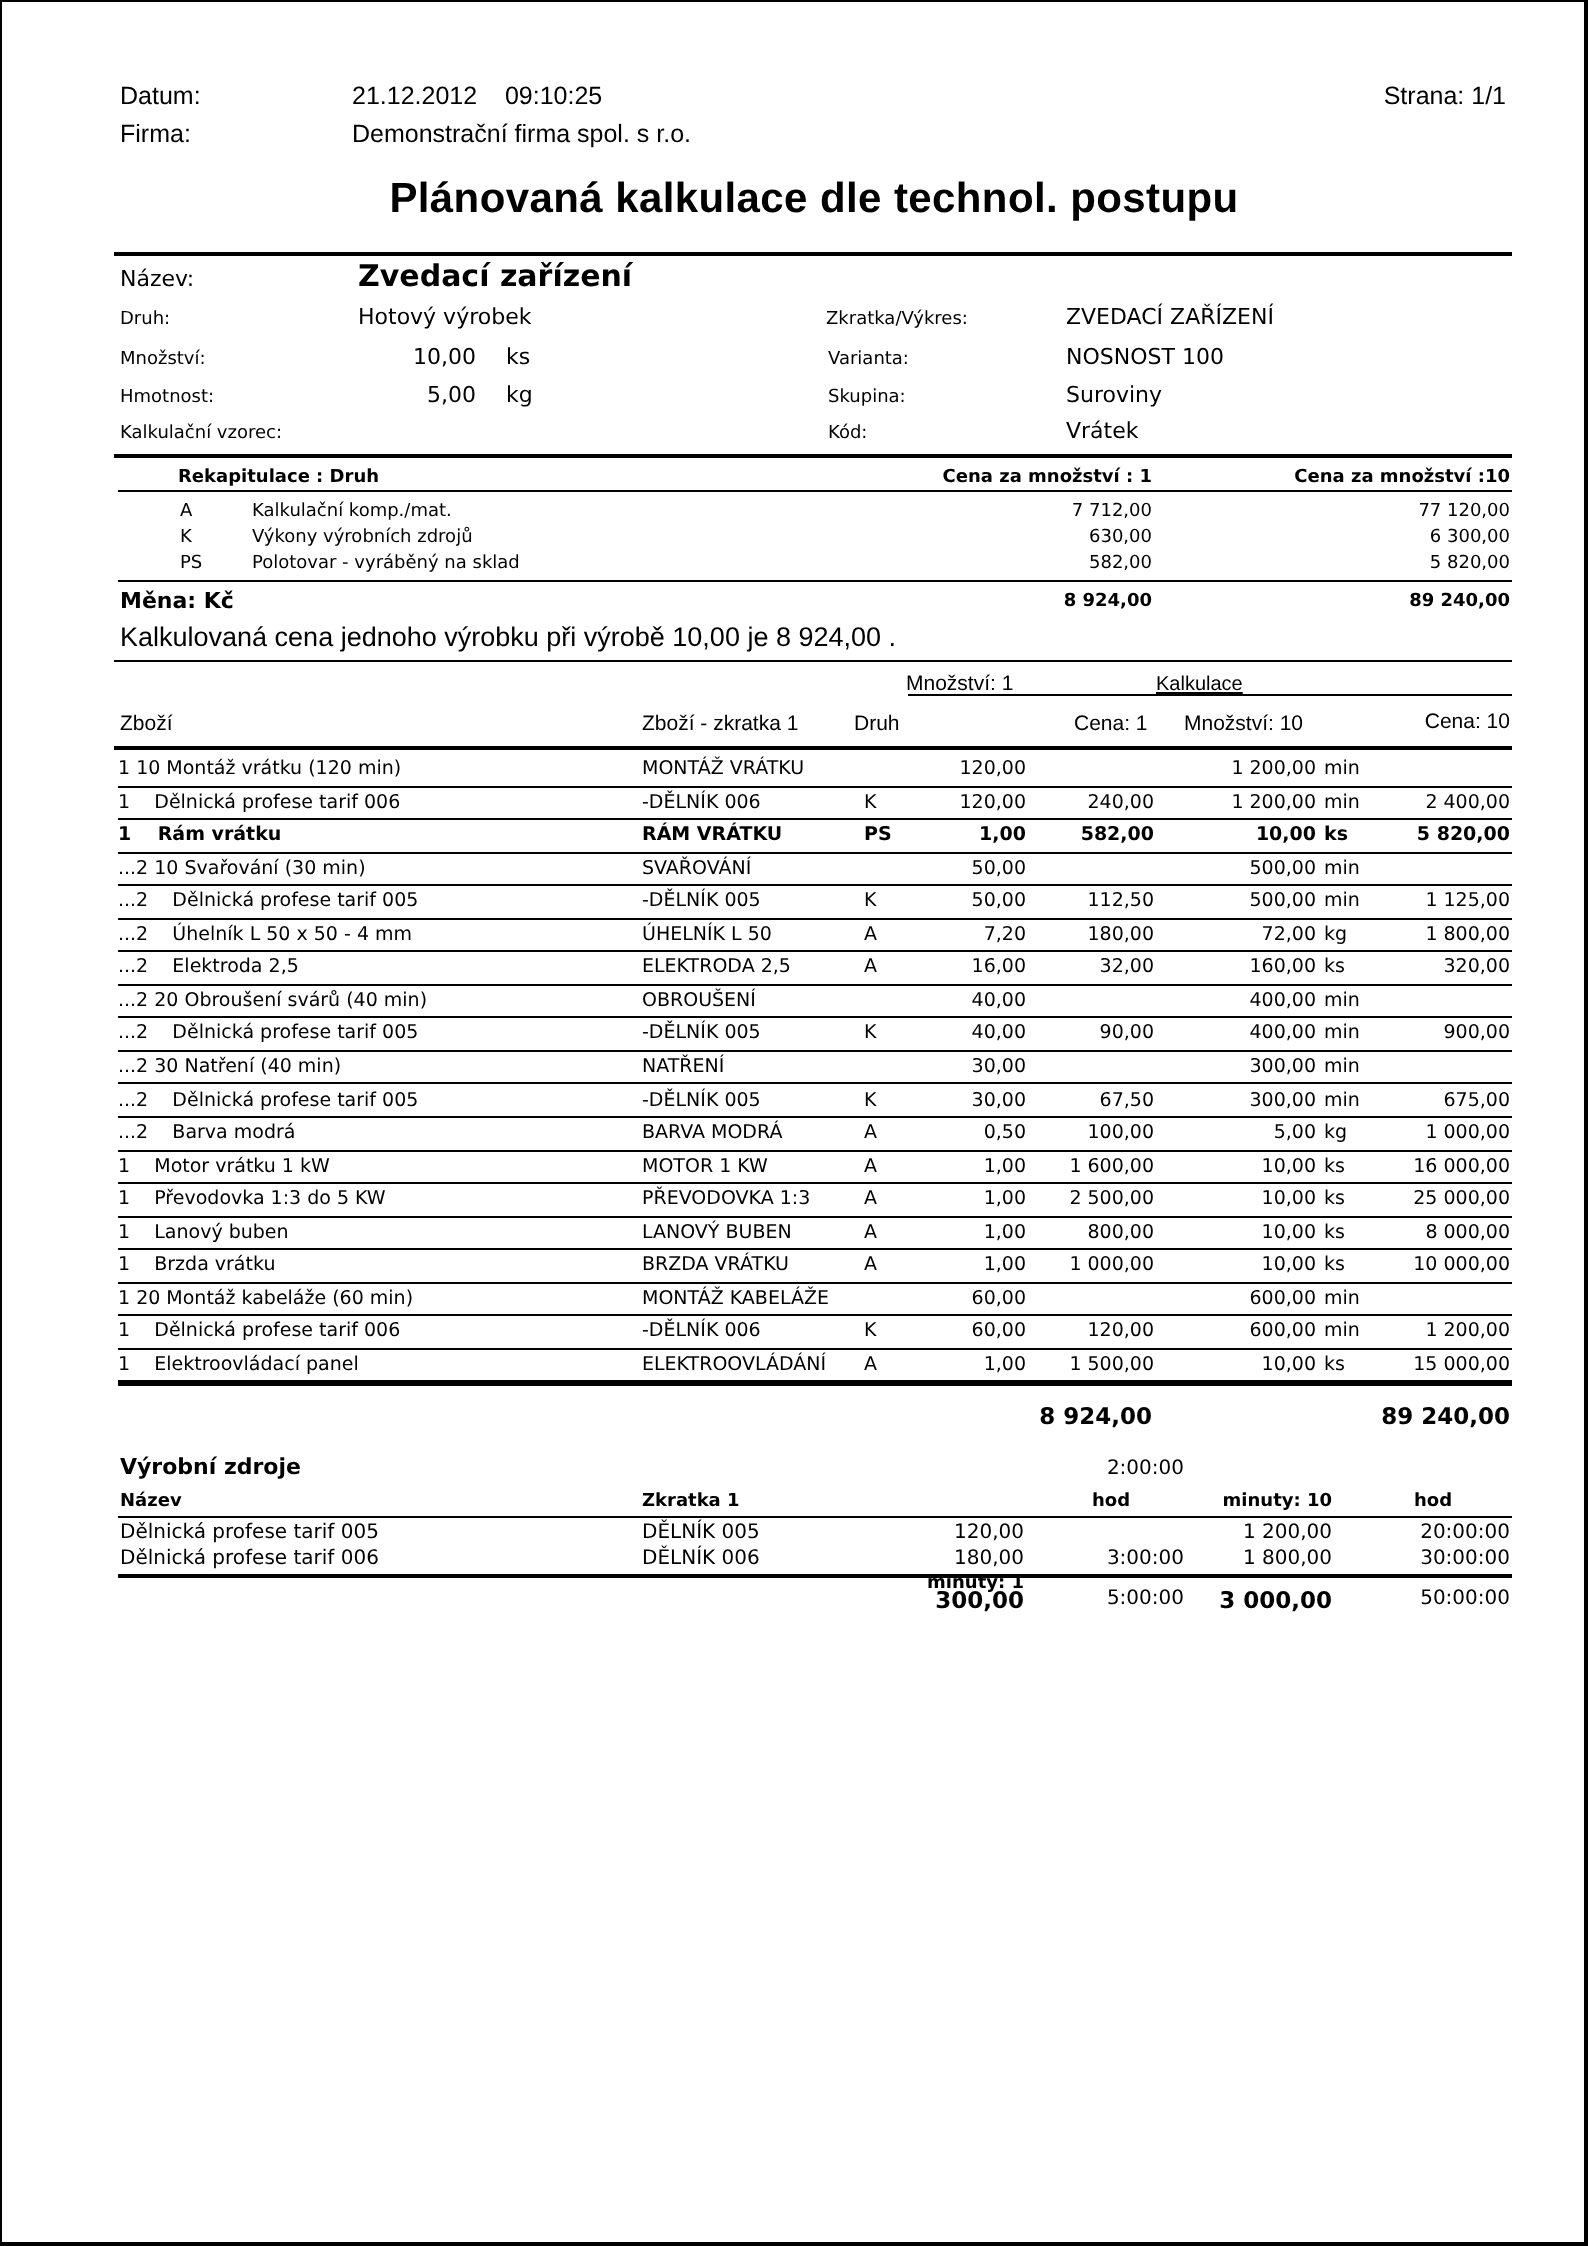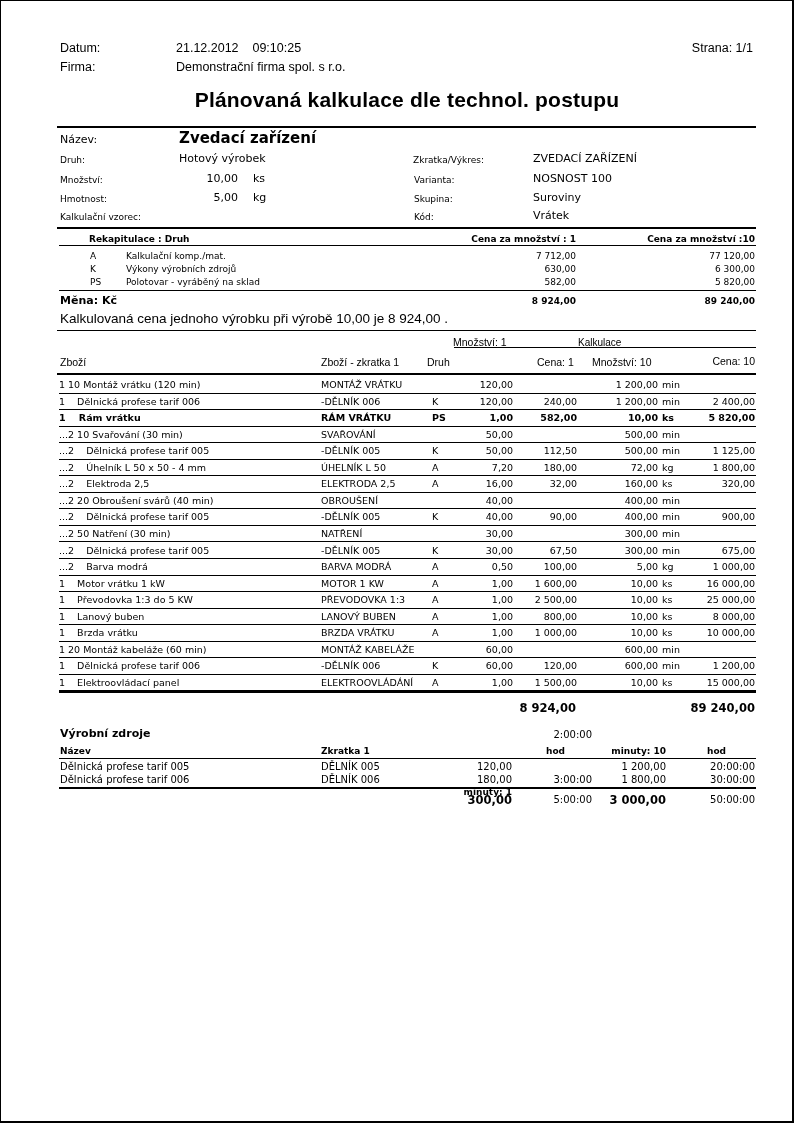--- a/index.html
+++ b/index.html
@@ -204,21 +204,21 @@
       <span class="c c-name" style="white-space:pre">...2    Dělnická profese tarif 005</span>
       <span class="c c-abbr">-DĚLNÍK 005</span>
       <span class="c c-druh">K</span>
       <span class="c c-q1">40,00</span>
       <span class="c c-p1">90,00</span>
       <span class="c c-q10">400,00</span>
       <span class="c c-unit">min</span>
       <span class="c c-p10">900,00</span>
     </div>
     <div class="trow" style="top:524.95px">
-      <span class="c c-name" style="white-space:pre">...2 50 Natření (30 min)</span>
+      <span class="c c-name" style="white-space:pre">...2 30 Natření (40 min)</span>
       <span class="c c-abbr">NATŘENÍ</span>
       <span class="c c-druh"></span>
       <span class="c c-q1">30,00</span>
       <span class="c c-p1"></span>
       <span class="c c-q10">300,00</span>
       <span class="c c-unit">min</span>
       <span class="c c-p10"></span>
     </div>
     <div class="trow" style="top:541.5px">
       <span class="c c-name" style="white-space:pre">...2    Dělnická profese tarif 005</span>

